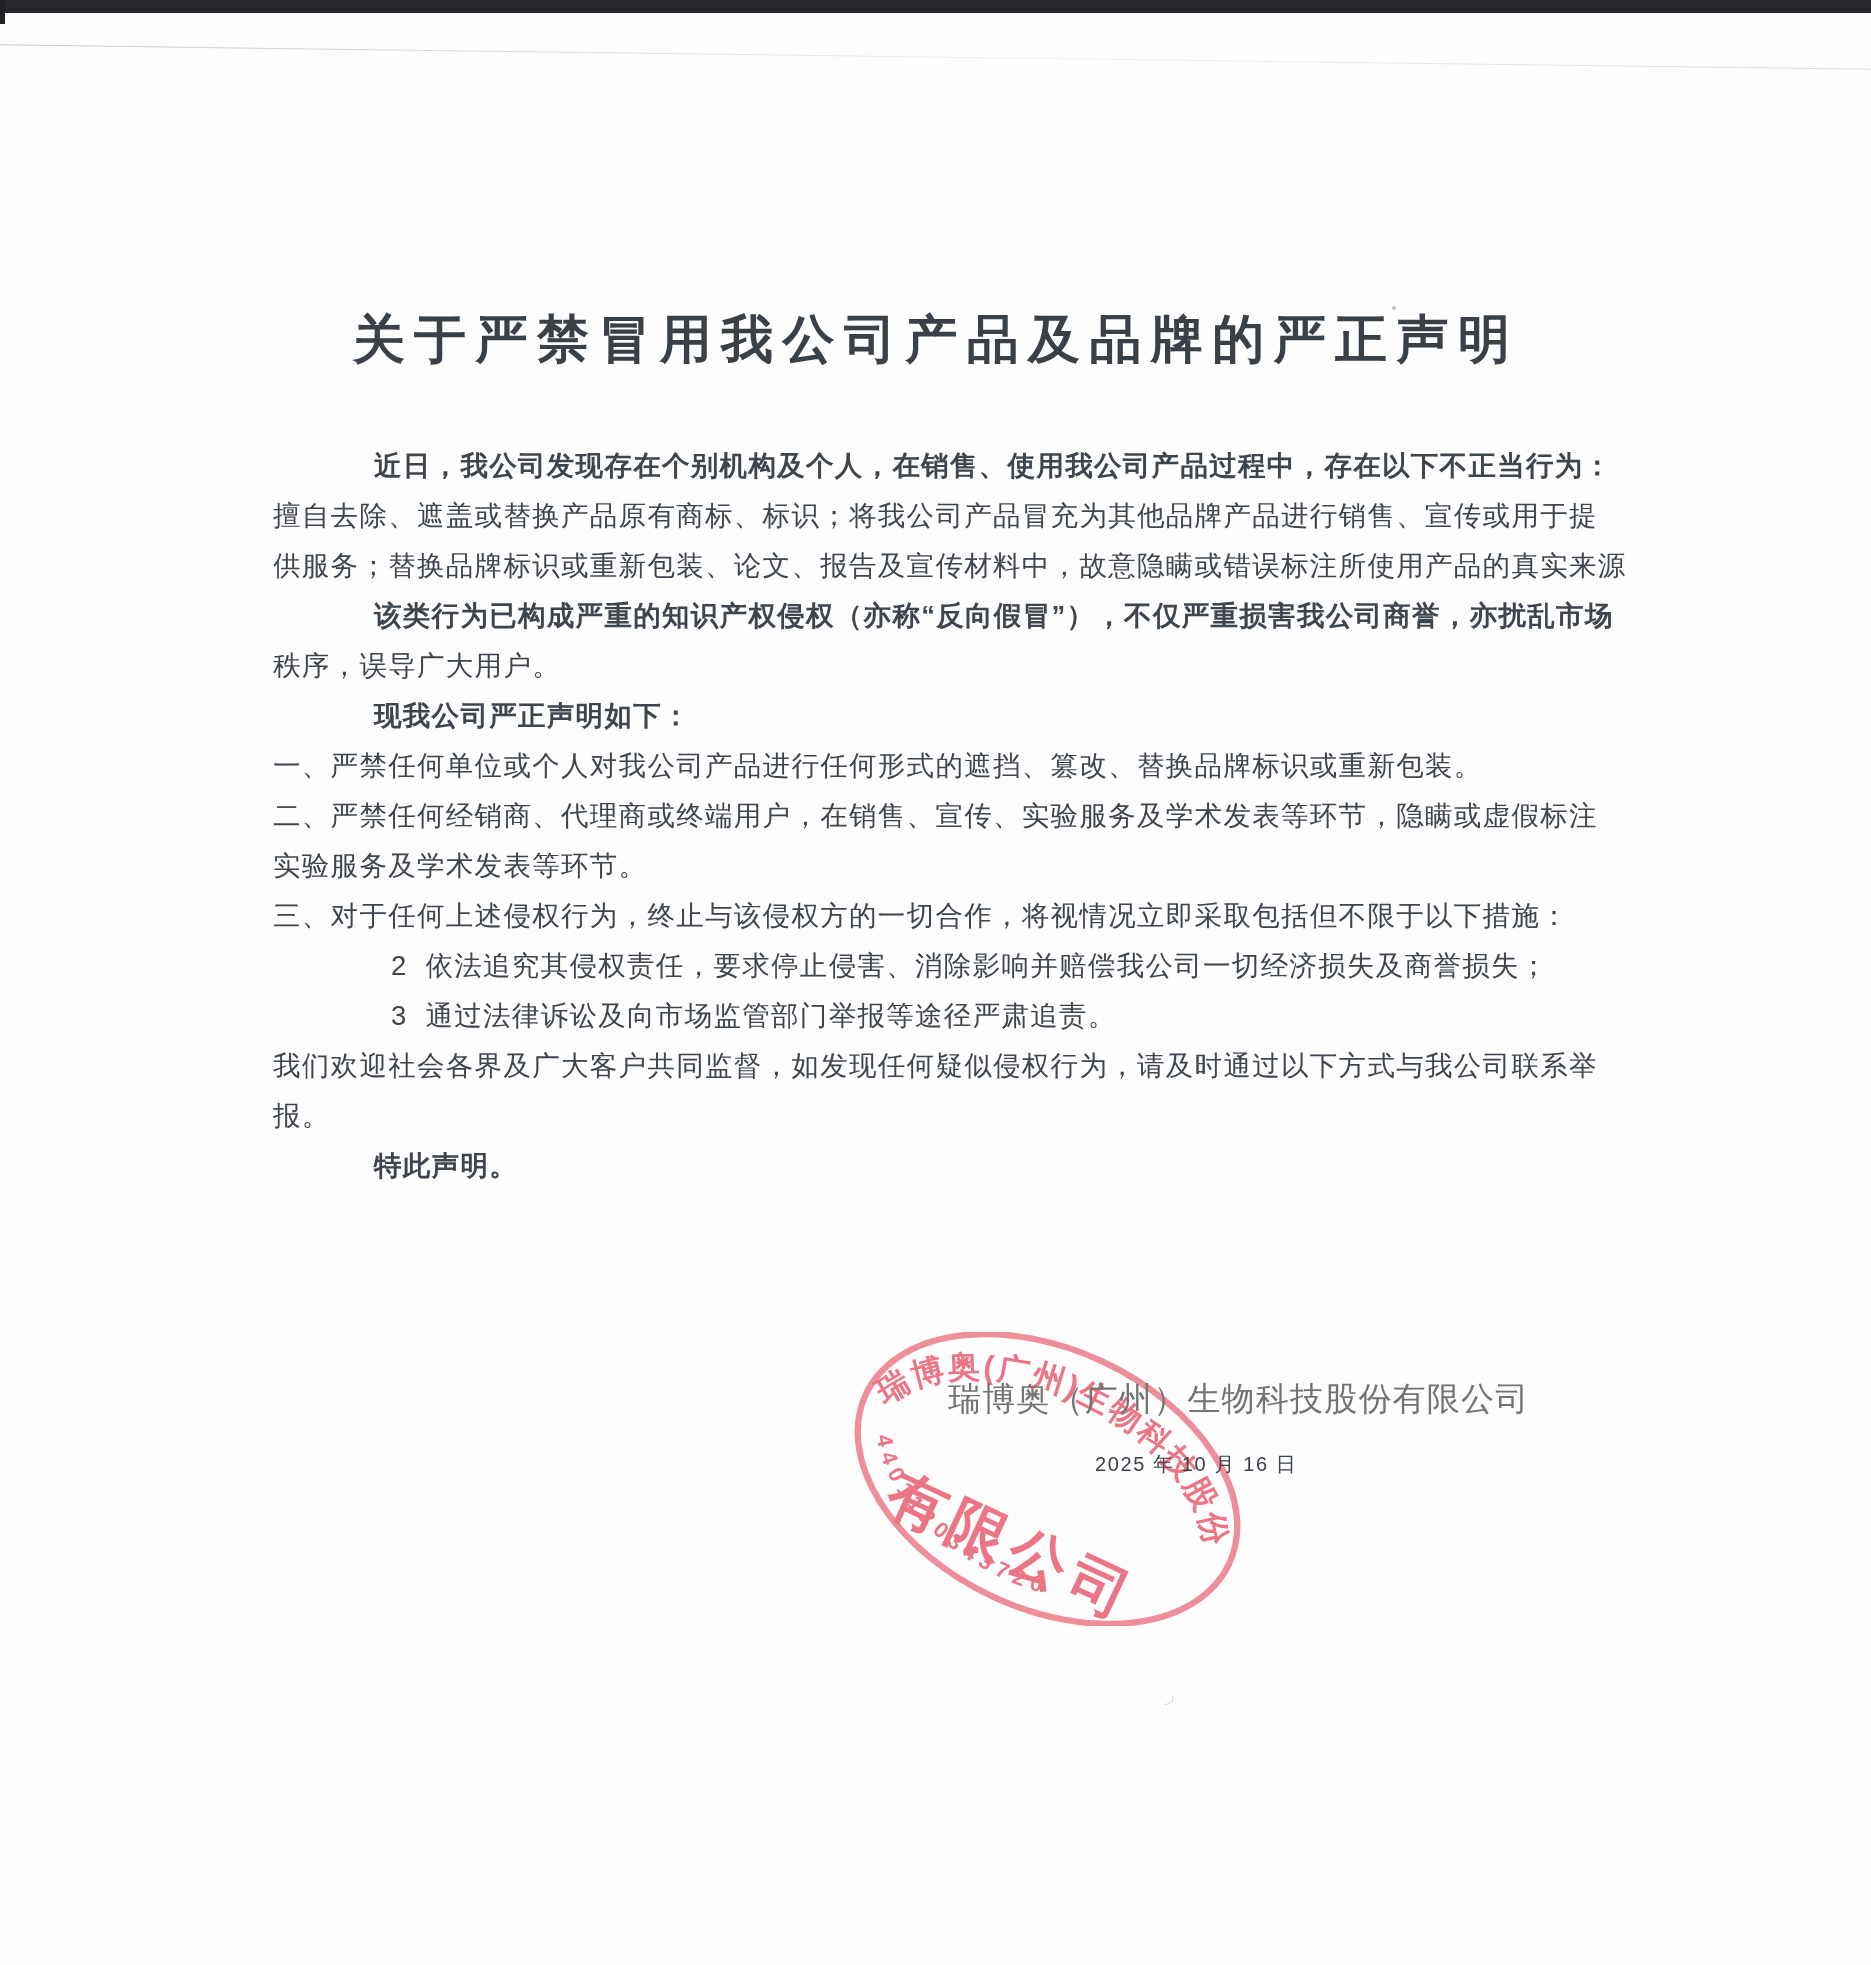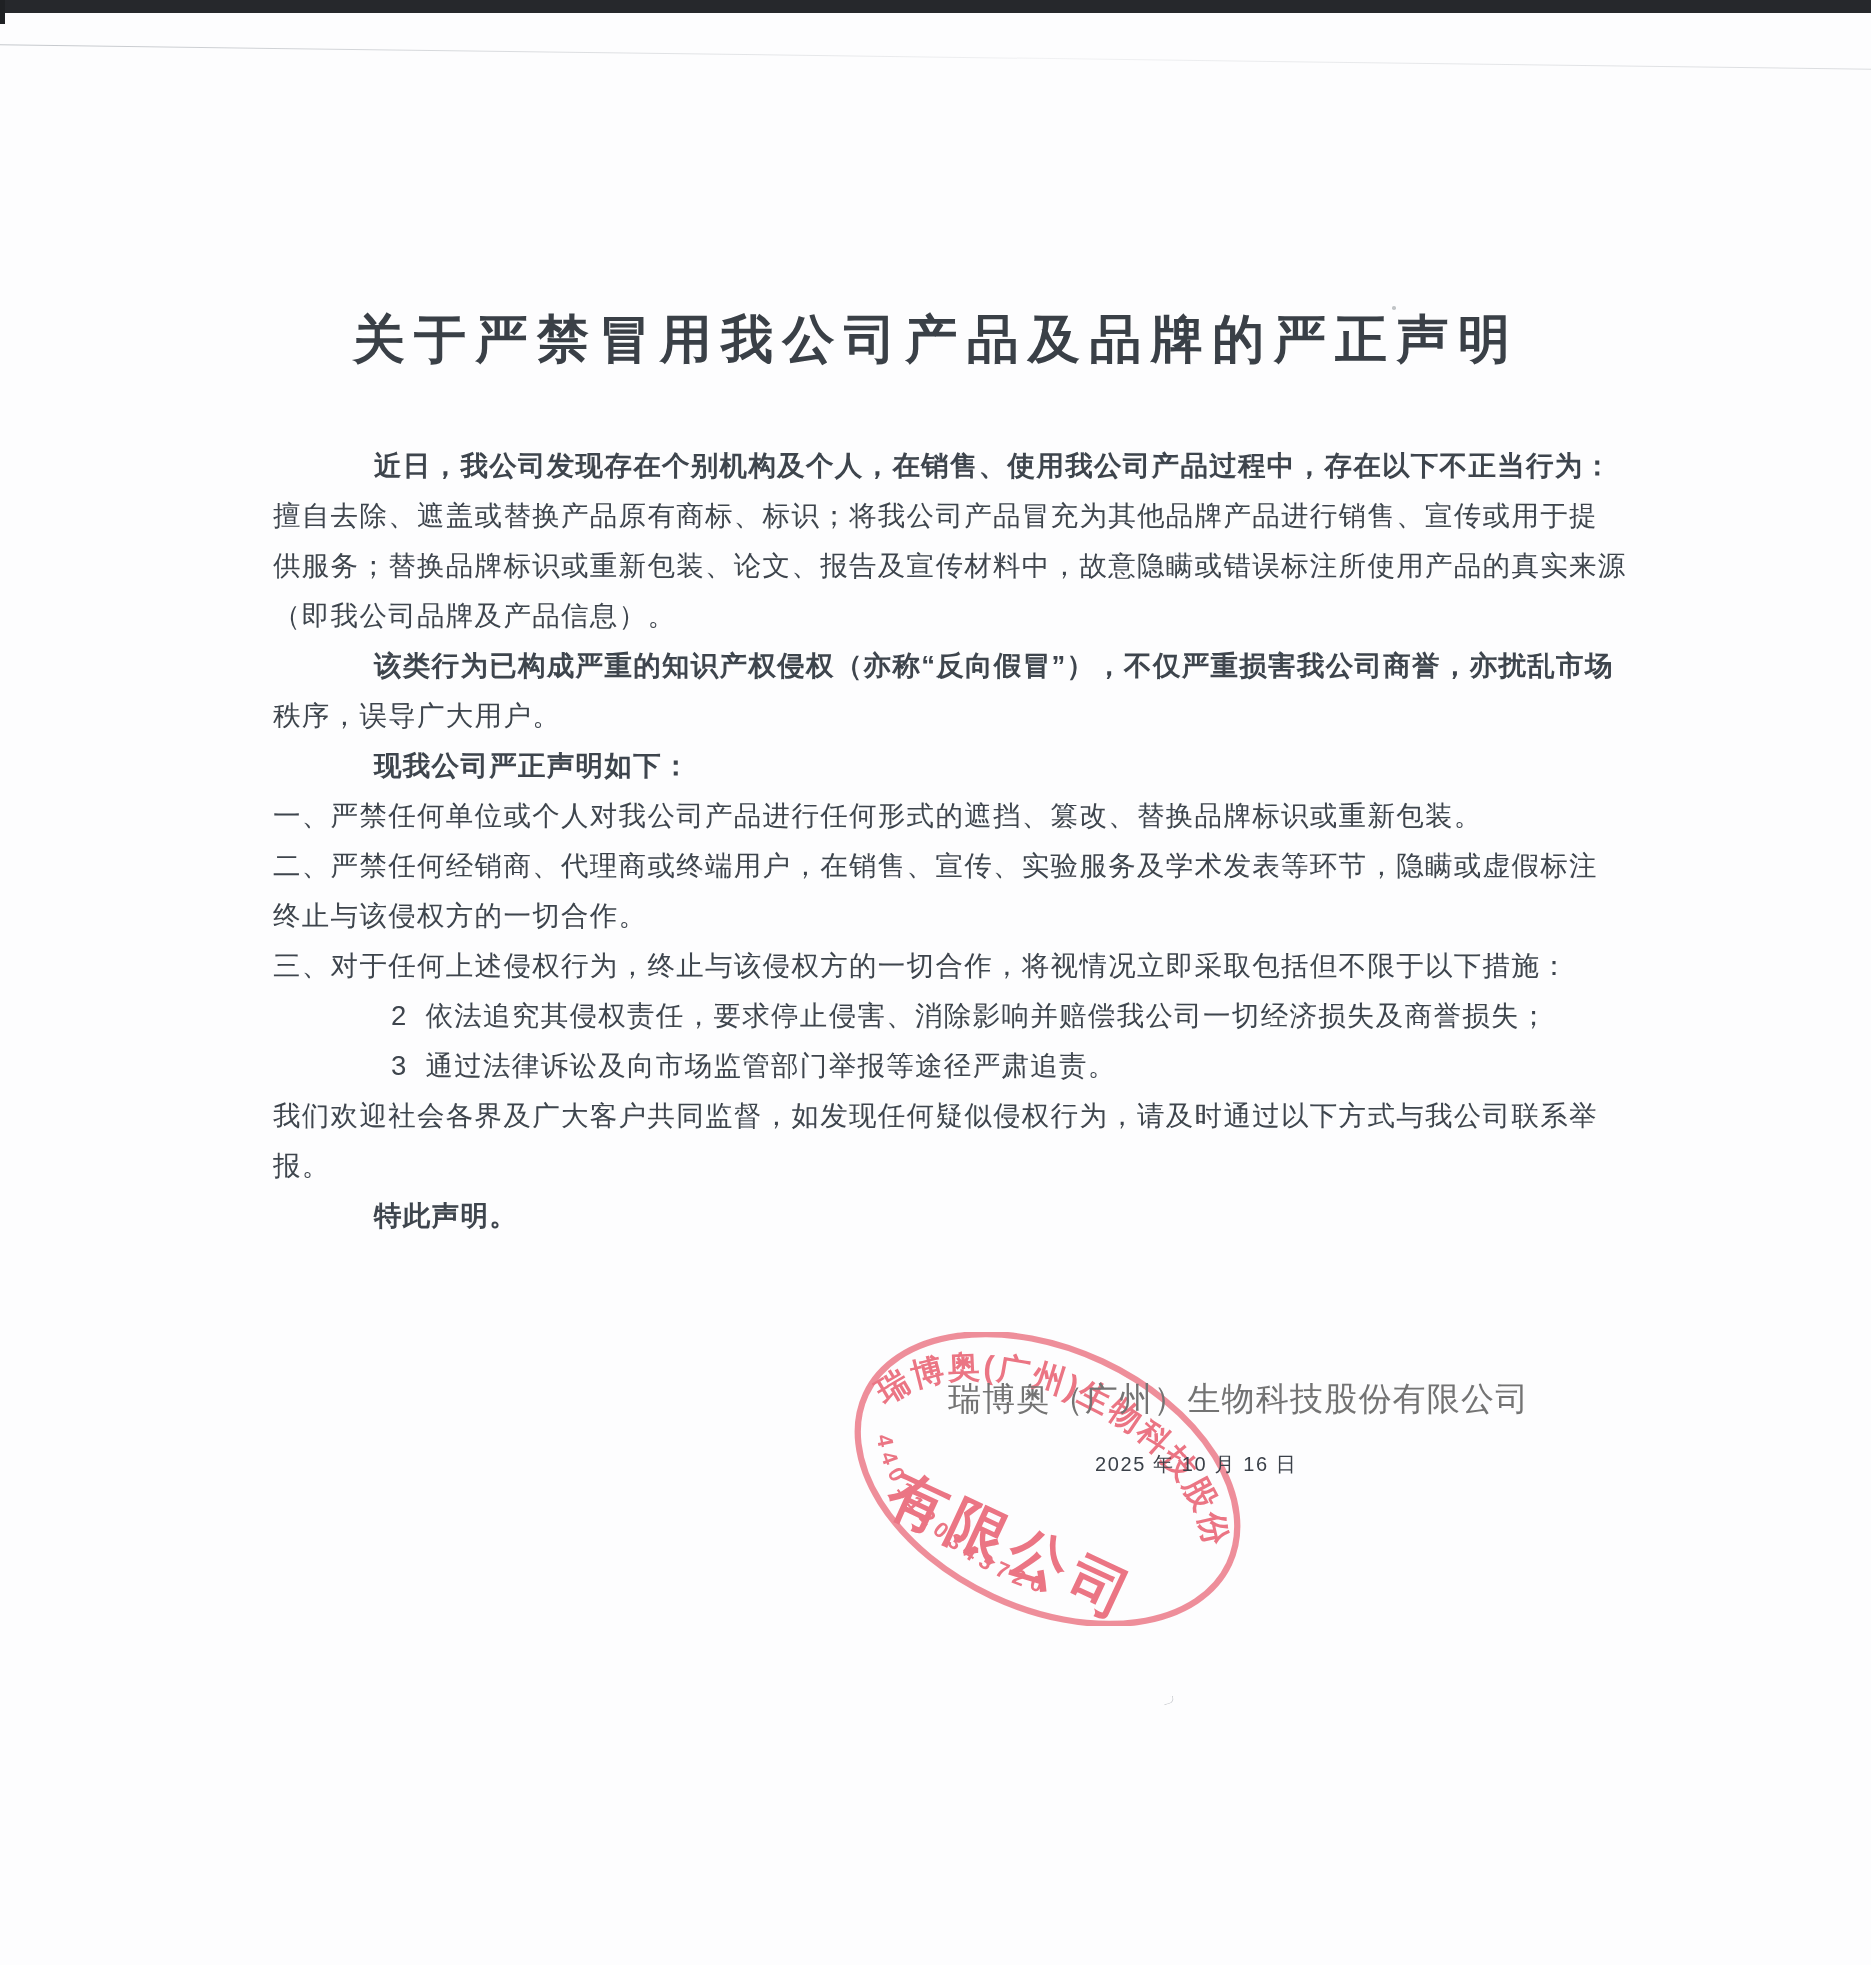--- a/index.html
+++ b/index.html
@@ -56,27 +56,26 @@
 <div class="crease"></div>
 <div class="speck-1"></div>
 <div class="speck-2"></div>
 
 <div class="doc-title">关于严禁冒用我公司产品及品牌的严正声明</div>
 
 <div class="body-block">
   <div class="line ind">近日，我公司发现存在个别机构及个人，在销售、使用我公司产品过程中，存在以下不正当行为：</div>
   <div class="line">擅自去除、遮盖或替换产品原有商标、标识；将我公司产品冒充为其他品牌产品进行销售、宣传或用于提</div>
   <div class="line">供服务；替换品牌标识或重新包装、论文、报告及宣传材料中，故意隐瞒或错误标注所使用产品的真实来源</div>
-  <div class="line">（即我公司品牌及产品信息）。</div>
   <div class="line ind">该类行为已构成严重的知识产权侵权（亦称“反向假冒”），不仅严重损害我公司商誉，亦扰乱市场</div>
   <div class="line">秩序，误导广大用户。</div>
   <div class="line ind">现我公司严正声明如下：</div>
   <div class="line">一、严禁任何单位或个人对我公司产品进行任何形式的遮挡、篡改、替换品牌标识或重新包装。</div>
   <div class="line">二、严禁任何经销商、代理商或终端用户，在销售、宣传、实验服务及学术发表等环节，隐瞒或虚假标注</div>
-  <div class="line">终止与该侵权方的一切合作。</div>
+  <div class="line">实验服务及学术发表等环节。</div>
   <div class="line">三、对于任何上述侵权行为，终止与该侵权方的一切合作，将视情况立即采取包括但不限于以下措施：</div>
   <div class="line ind-num">2  依法追究其侵权责任，要求停止侵害、消除影响并赔偿我公司一切经济损失及商誉损失；</div>
   <div class="line ind-num">3  通过法律诉讼及向市场监管部门举报等途径严肃追责。</div>
   <div class="line">我们欢迎社会各界及广大客户共同监督，如发现任何疑似侵权行为，请及时通过以下方式与我公司联系举</div>
   <div class="line">报。</div>
   <div class="line ind">特此声明。</div>
 </div>
 
 <div class="stamp-wrap">
   <svg viewBox="-507 -374 1014 748" xmlns="http://www.w3.org/2000/svg">

